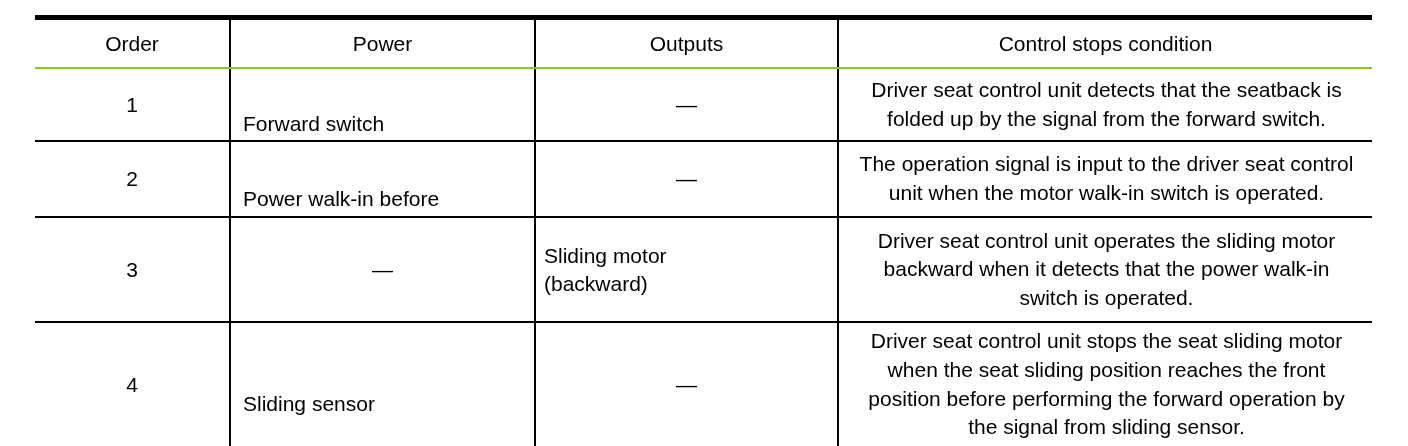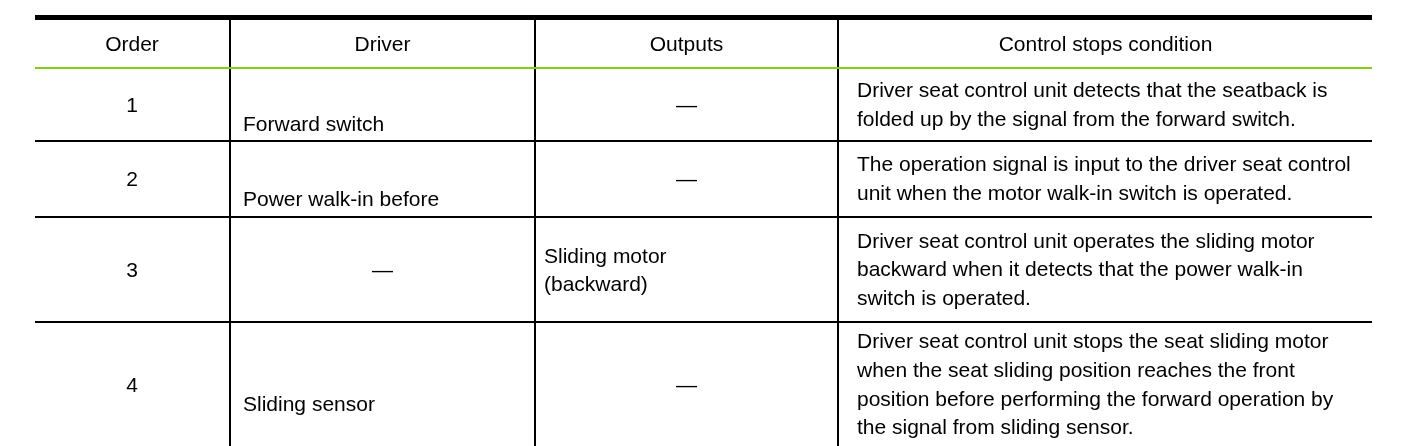--- a/index.html
+++ b/index.html
@@ -91,21 +91,21 @@
 
   .dash {
     display: block;
     text-align: center;
     font-size: 21px;
     letter-spacing: 0;
   }
 
   .cond-text {
     display: block;
-    text-align: left;
+    text-align: center;
     padding: 0 16px 0 18px;
     line-height: 1.36;
   }
 
   
   .r1 td { height: 71px; }
   .r2 td { height: 74px; }
   .r3 td { height: 103px; }
   .r4 td { height: 123px; }
 </style>
@@ -121,21 +121,21 @@
       <col class="c-outputs">
       <col class="c-cond">
     </colgroup>
 
     <thead>
       <tr>
         <th>
           <span class="hdr-label">Order</span>
         </th>
         <th>
-          <span class="hdr-label">Driver</span>
+          <span class="hdr-label">Power</span>
         </th>
         <th>
           <span class="hdr-label">Outputs</span>
         </th>
         <th>
           <span class="hdr-label">Control stops condition</span>
         </th>
       </tr>
     </thead>
 

